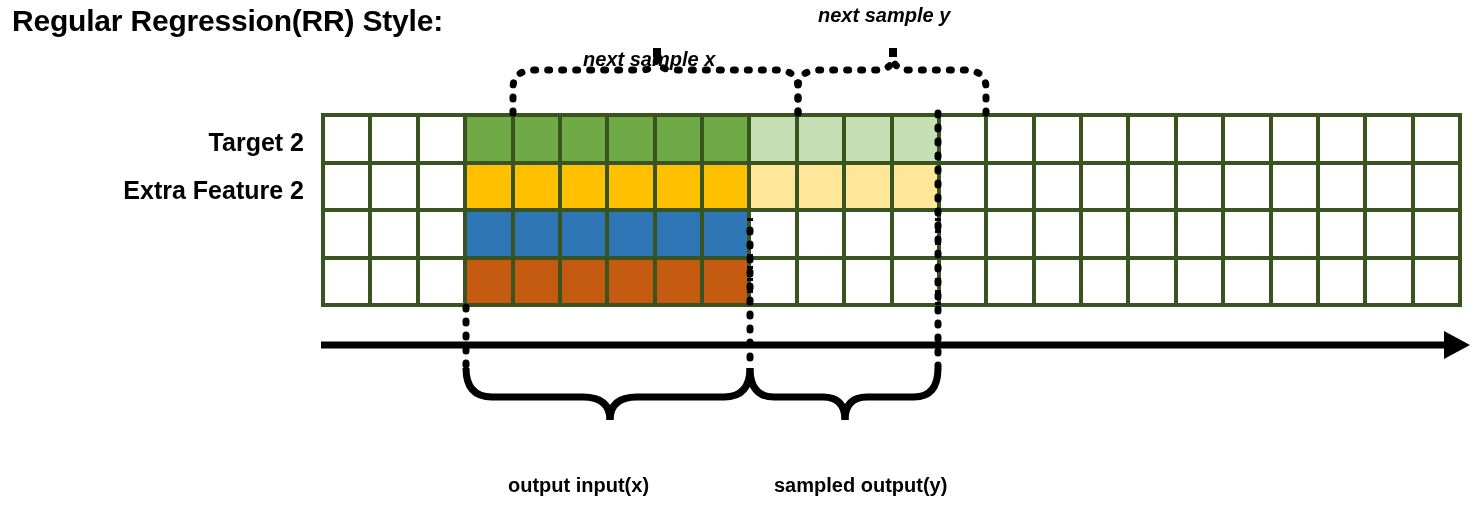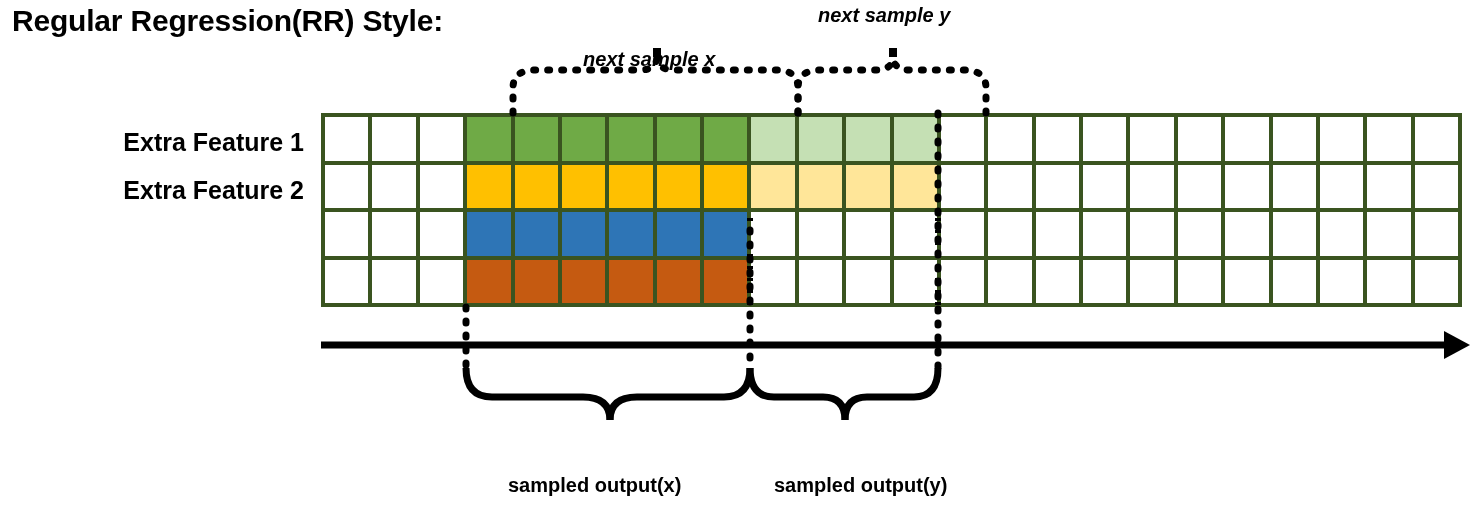--- a/index.html
+++ b/index.html
@@ -74,21 +74,21 @@
 <body>
 
 <div id="stage">
 
   <div class="abs" id="title">Regular Regression(RR) Style:</div>
 
   <div class="abs top-label" id="label-next-x">next sample x</div>
   <div class="abs top-label" id="label-next-y">next sample y</div>
 
   <div class="abs" id="row-labels">
-    <div class="row-label">Extra Feature 1</div>
+    <div class="row-label">Target 2</div>
     <div class="row-label">Extra Feature 2</div>
   </div>
 
   <div class="abs" id="grid" style="background: rgb(58, 84, 32); grid-template-columns: repeat(24, 1fr); grid-template-rows: repeat(4, 1fr);">
       <div class="cell" style="background: rgb(255, 255, 255);"></div>
       <div class="cell" style="background: rgb(255, 255, 255);"></div>
       <div class="cell" style="background: rgb(255, 255, 255);"></div>
       <div class="cell" style="background: rgb(111, 170, 70);"></div>
       <div class="cell" style="background: rgb(111, 170, 70);"></div>
       <div class="cell" style="background: rgb(111, 170, 70);"></div>
@@ -224,21 +224,21 @@
       <path d="M750,368 Q750,397 724,397 L637,397 Q610,397 610,420"></path>
     </g>
 
     <g fill="none" stroke="#000" stroke-width="7" stroke-linecap="butt">
       <path d="M750,368 Q750,397 774,397 L823,397 Q845,397 845,420"></path>
       <path d="M938,368 Q938,397 914,397 L867,397 Q845,397 845,420"></path>
     </g>
   </svg>
 
   <div class="abs caption" id="caption-input">
-    <div>sampled output(x)</div>
+    <div>output input(x)</div>
     
     
   </div>
 
   <div class="abs caption" id="caption-output">
     <div>sampled output(y)</div>
     
     
   </div>
 

